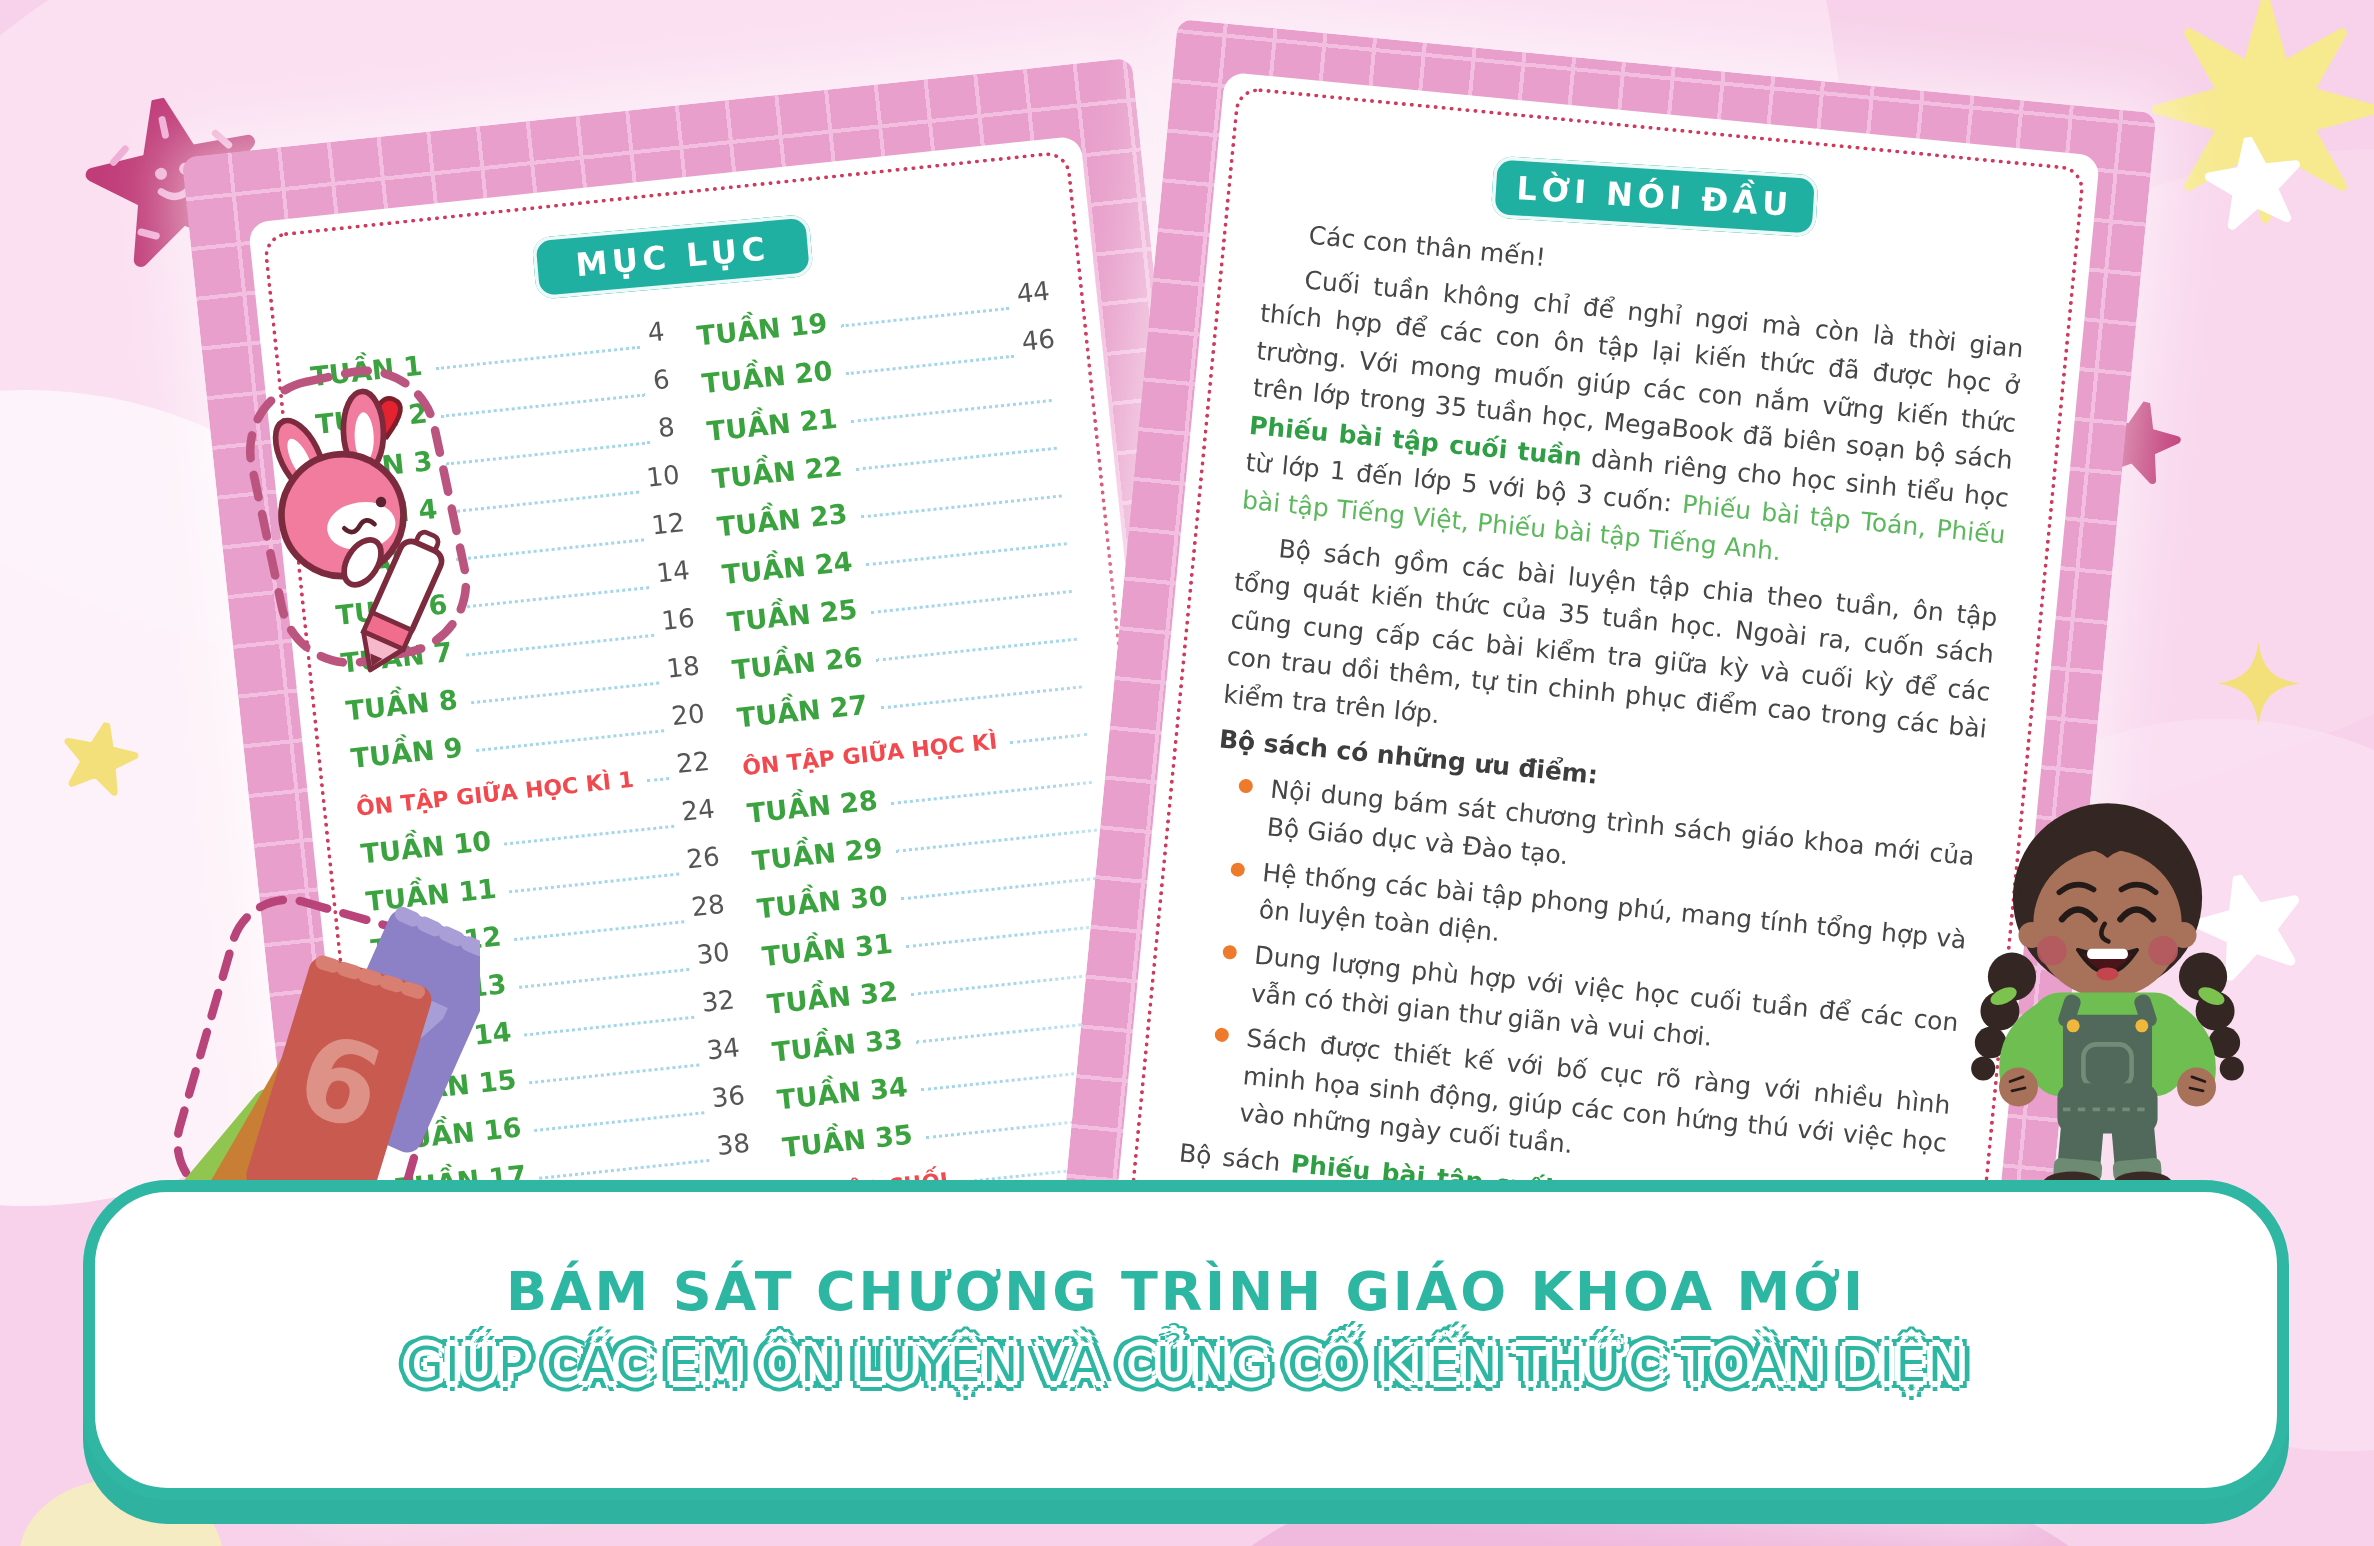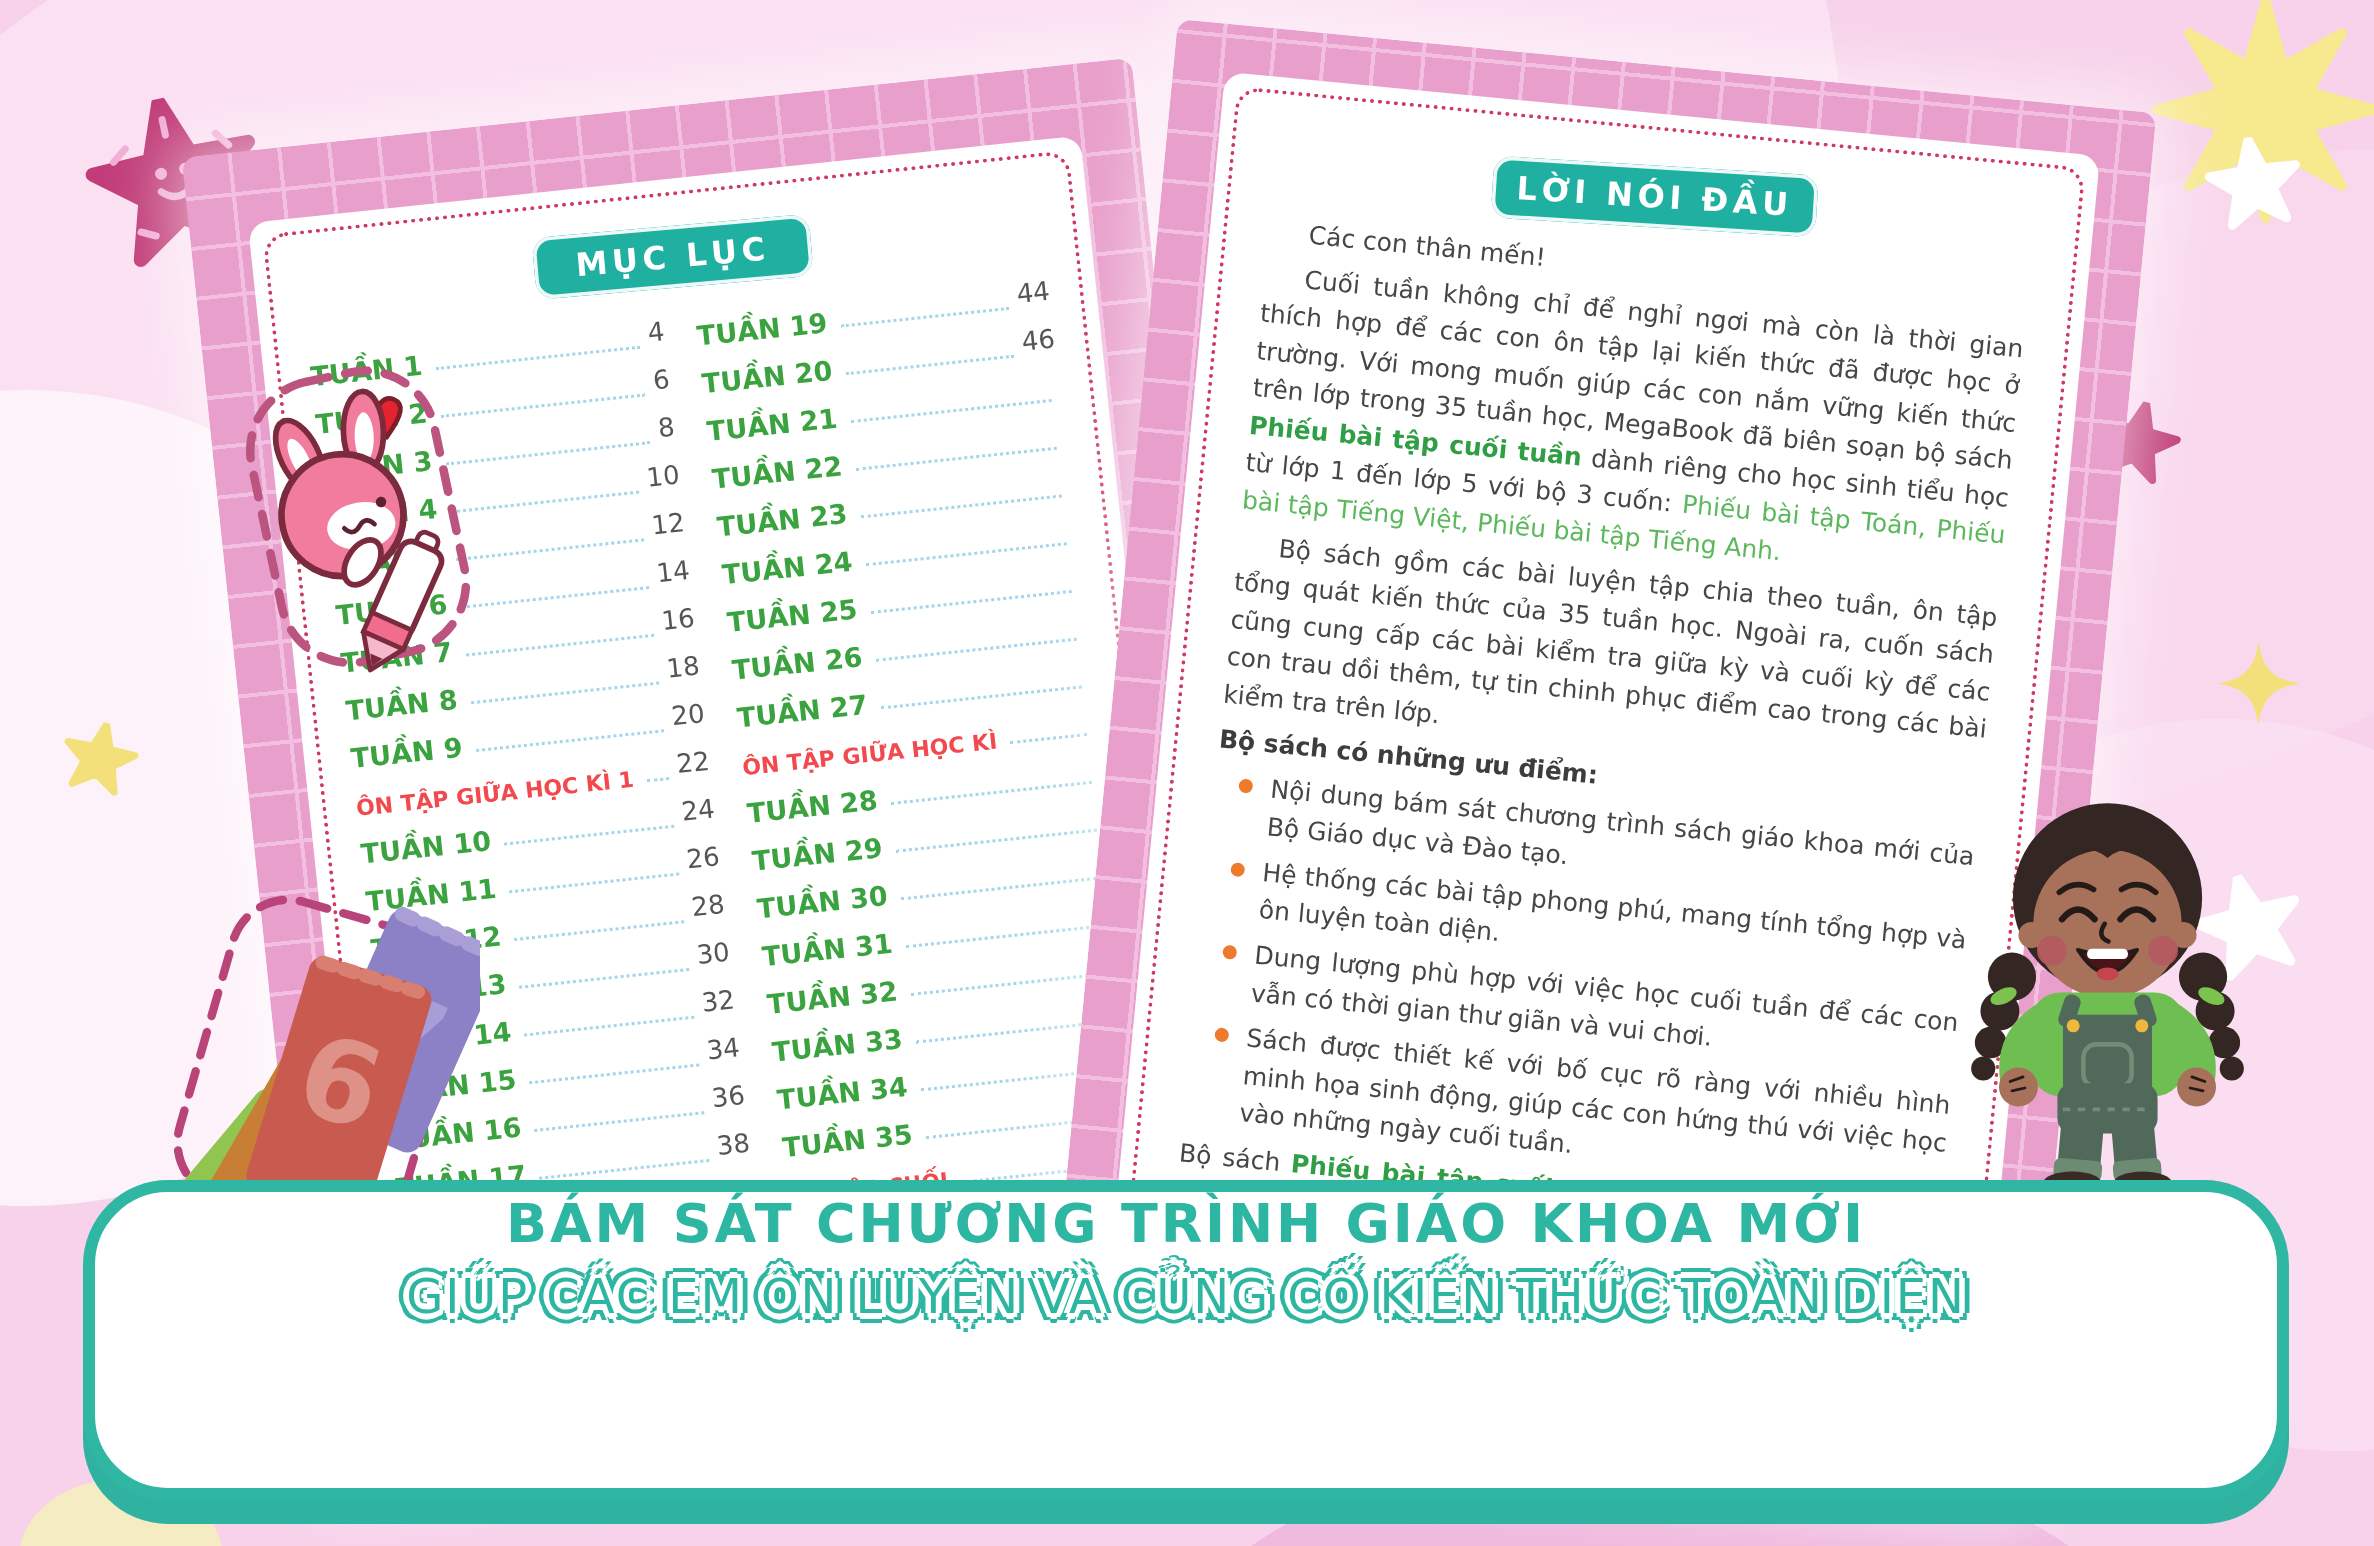--- a/index.html
+++ b/index.html
@@ -57,21 +57,21 @@
   .green{color:#5cb85c;}
   .fw-heading{font-weight:800;color:#3d3d3d;margin-left:16.7px;}
   ul.fw-bullets{list-style:none;margin:3.7px 0;padding:0 0 0 24px;}
   ul.fw-bullets li{position:relative;padding-left:32px;margin:8.3px 0;}
   ul.fw-bullets li::before{content:'';position:absolute;left:0;top:11px;width:14px;height:14px;border-radius:50%;background:#ee7b2b;}
 
   
   .banner{left:83px;top:1180px;width:2206px;height:320px;box-sizing:border-box;z-index:6;
           background:#fff;border:12px solid #30b7a3;border-radius:85px;
           box-shadow:0 24px 0 0 #2fb3a0;
-          display:flex;flex-direction:column;align-items:center;gap:13px;}
+          display:flex;flex-direction:column;align-items:center;justify-content:center;gap:13px;}
   .banner-line1{color:#2db6a1;font-weight:800;font-size:54px;letter-spacing:2.8px;white-space:nowrap;}
   .banner-line2-wrap{position:relative;width:100%;height:85px;}
   .banner-line2-wrap span{position:absolute;left:0;right:0;top:0;text-align:center;font-weight:400;font-size:48px;letter-spacing:1.9px;white-space:nowrap;}
   .l2-outline{color:#2db6a1;text-shadow:-10.2px 0 #2db6a1,10.2px 0 #2db6a1,0 -10.2px #2db6a1,0 10.2px #2db6a1,-7.4px -7.4px #2db6a1,7.4px -7.4px #2db6a1,-7.4px 7.4px #2db6a1,7.4px 7.4px #2db6a1;}
   .l2-white{color:#fff;text-shadow:-5.6px 0 #fff,5.6px 0 #fff,0 -5.6px #fff,0 5.6px #fff,-3.7px -3.7px #fff,3.7px -3.7px #fff,-3.7px 3.7px #fff,3.7px 3.7px #fff;}
   .l2-fill{color:#2db6a1;}
 
   
   .sticker svg{display:block;width:100%;height:auto;}
   .rabbit{left:249px;top:332px;width:219px;z-index:5;transform:rotate(-8deg);}

